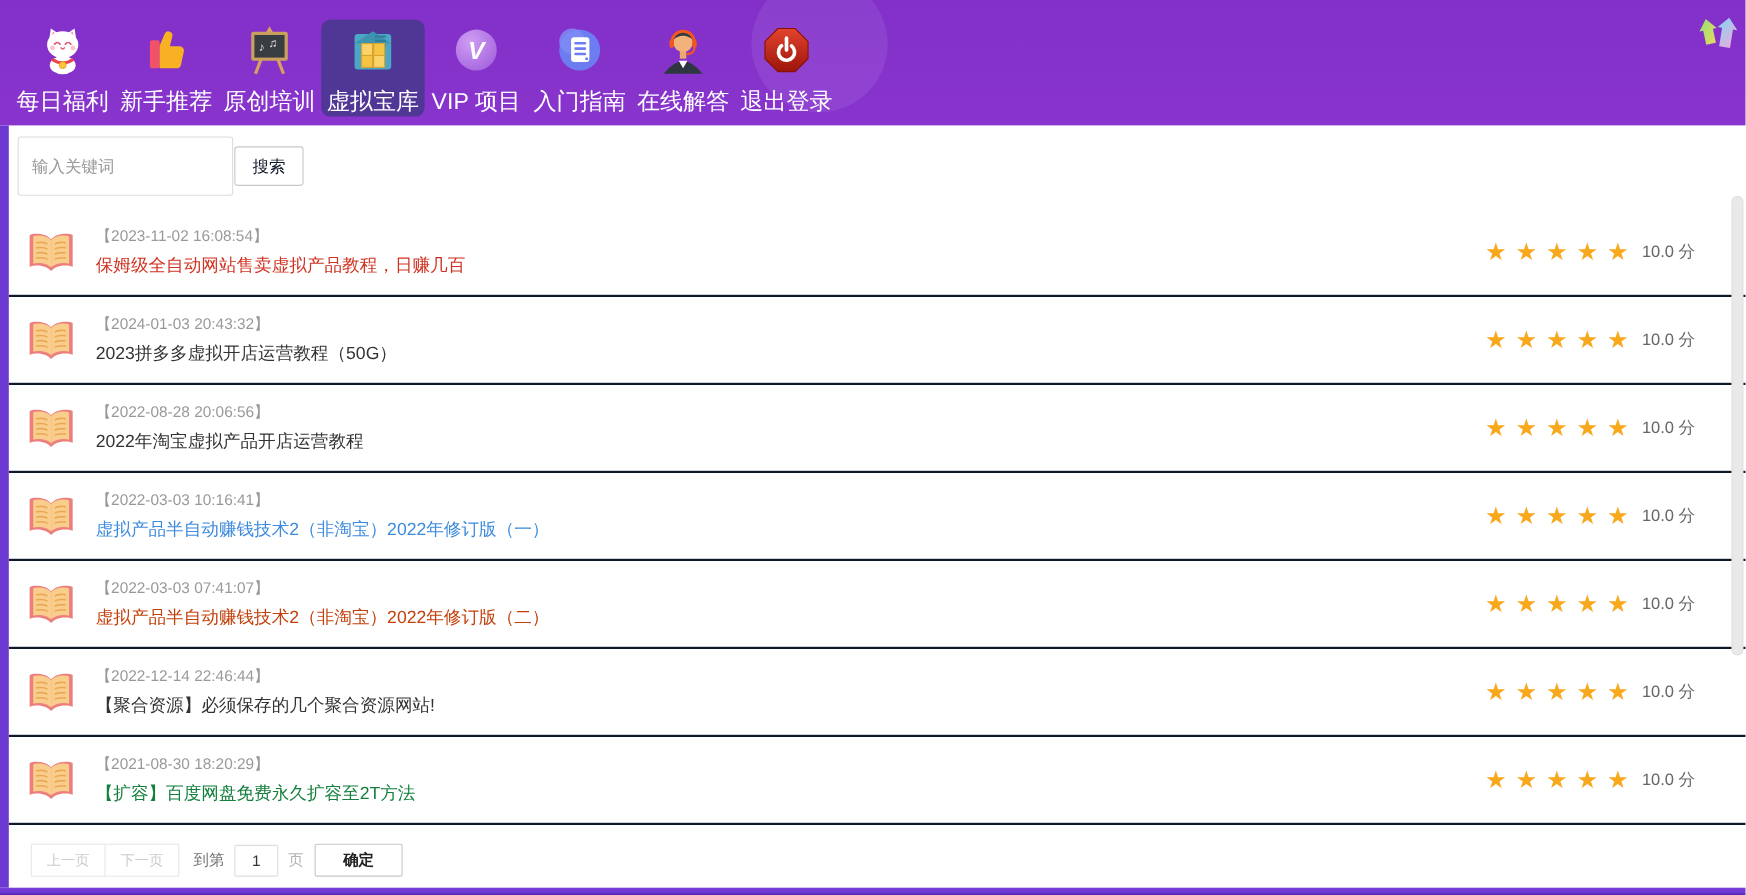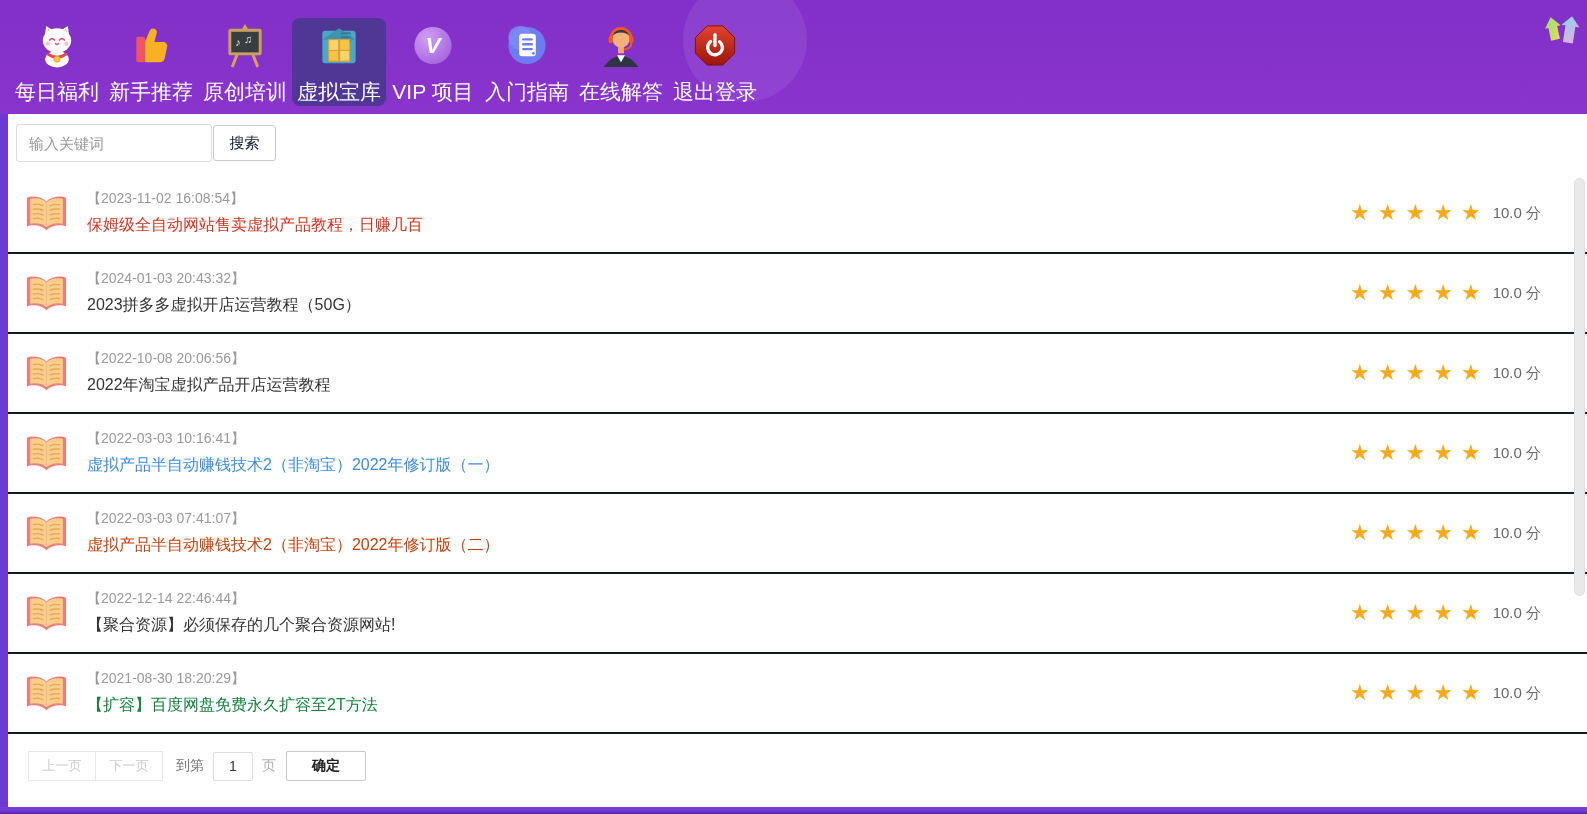--- a/index.html
+++ b/index.html
@@ -36,21 +36,21 @@
     background:#6c3ad3;
   }
   .bottom-strip {
     position:absolute; left:0; bottom:0; width:100%; height:7px;
     background:linear-gradient(180deg,#7a3fd9 0%,#6c3ad3 60%,#4c22a8 100%);
   }
   
   .content { margin-left:8px; position:relative; }
   .search-bar { display:flex; align-items:center; padding:10px 0 12px 8px; }
   .search-input {
-    width:196px; height:38px; border:1px solid #dcdcdc; border-radius:3px;
+    width:196px; height:54px; border:1px solid #dcdcdc; border-radius:3px;
     font-size:15px; padding:0 12px; color:#3b82f6; outline:none;
     font-family:inherit;
   }
   .search-input::placeholder { color:#999; }
   .search-btn {
     margin-left:1px; width:63px; height:36px; background:#fff;
     border:1px solid #c9c9c9; border-radius:3px; font-size:15px; color:#0f172a;
     cursor:pointer; font-family:Liberation Mono, monospace;
   }
   
@@ -302,21 +302,21 @@
             <path d="M10 17.5 q5.5 -1 10 1"></path>
         <path d="M10 22.5 q5.5 -1 10 1"></path>
             <path d="M10 27.5 q5.5 -1 10 1"></path>
         <path d="M38 12.5 q-5.5 -1 -10 1"></path>
             <path d="M38 17.5 q-5.5 -1 -10 1"></path>
         <path d="M38 22.5 q-5.5 -1 -10 1"></path>
             <path d="M38 27.5 q-5.5 -1 -10 1"></path>
       </g>
     </svg>
     <div class="row-text">
-      <div class="timestamp">【2022-10-08 20:06:56】</div>
+      <div class="timestamp">【2022-08-28 20:06:56】</div>
       <a class="title" style="color: rgb(51, 51, 51);">2022年淘宝虚拟产品开店运营教程</a>
     </div>
     <div class="row-rating">
       <span class="stars">★★★★★</span>
       <span class="score">10.0 分</span>
     </div>
   </div>
 
   <div class="row">
     <svg class="book-icon" viewBox="0 0 48 44">

